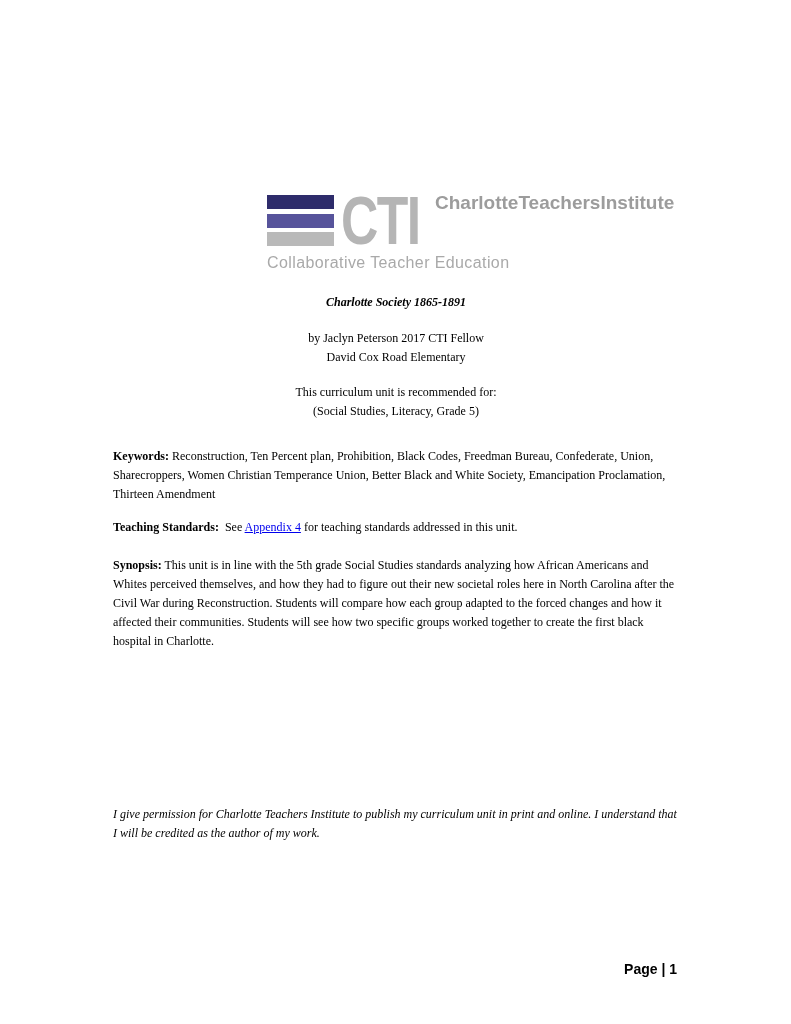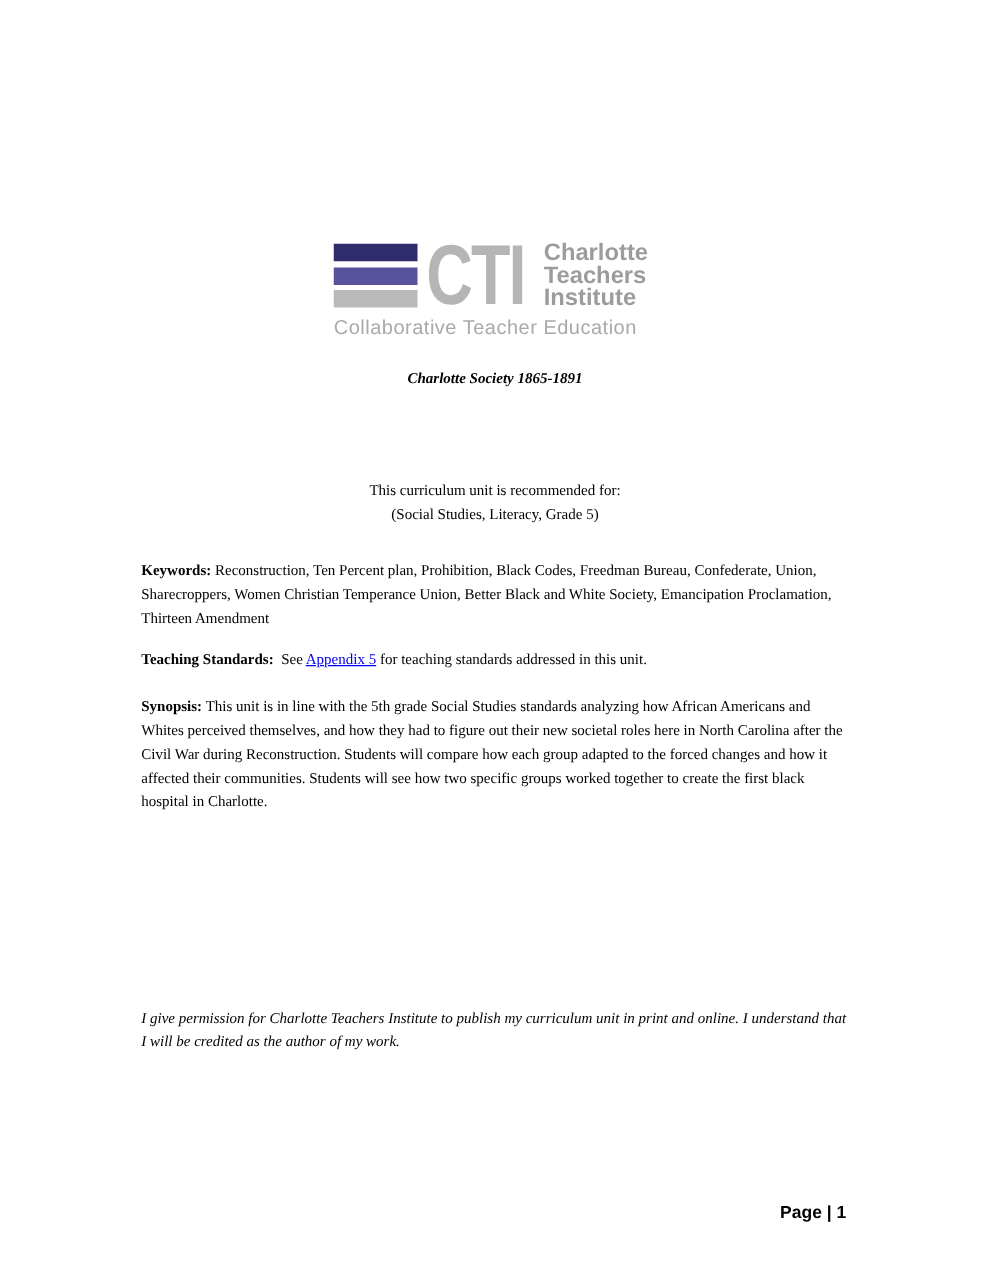--- a/index.html
+++ b/index.html
@@ -42,21 +42,21 @@
     font-size: 68px;
     line-height: 53px;
     letter-spacing: -2px;
     color: #b5b5b5;
     transform: scaleX(0.76);
     transform-origin: left top;
     white-space: nowrap;
   }
   .logo-name {
     display: flex;
-    flex-direction: column;
+    flex-direction: row;
     justify-content: space-between;
     height: 53px;
     margin-left: 6px;
     font-family: "Liberation Sans", sans-serif;
     font-weight: bold;
     font-size: 19px;
     line-height: 17px;
     color: #9c9c9c;
   }
   .logo-tagline {
@@ -119,35 +119,39 @@
         <span>Charlotte</span>
         <span>Teachers</span>
         <span>Institute</span>
       </div>
     </div>
     <div class="logo-tagline" style="color: rgb(169, 169, 169);">Collaborative Teacher Education</div>
   </div>
 
   <div class="col center title">Charlotte Society 1865-1891</div>
 
+  <div class="col center byline-block">
+    <div>by Jaclyn Peterson 2017 CTI Fellow</div>
+    <div>David Cox Road Elementary</div>
+  </div>
 
   <div class="col center recommended-block">
     <div>This curriculum unit is recommended for:</div>
     <div>(Social Studies, Literacy, Grade 5)</div>
   </div>
 
   <div class="col keywords">
     <span class="b">Keywords:</span>
     <span>Reconstruction, Ten Percent plan, Prohibition, Black Codes, Freedman Bureau, Confederate, Union, Sharecroppers, Women Christian Temperance Union, Better Black and White Society, Emancipation Proclamation, Thirteen Amendment</span>
   </div>
 
   <div class="col teaching">
     <span class="b">Teaching Standards:</span>&nbsp;
     <span>See</span>
-    <a class="appendix-link" style="color: rgb(0, 0, 238);">Appendix 5</a>
+    <a class="appendix-link" style="color: rgb(0, 0, 238);">Appendix 4</a>
     <span>for teaching standards addressed in this unit.</span>
   </div>
 
   <div class="col synopsis">
     <span class="b">Synopsis:</span>
     <span>This unit is in line with the 5th grade Social Studies standards analyzing how African Americans and Whites perceived themselves, and how they had to figure out their new societal roles here in North Carolina after the Civil War during Reconstruction. Students will compare how each group adapted to the forced changes and how it affected their communities. Students will see how two specific groups worked together to create the first black hospital in Charlotte.</span>
   </div>
 
   <div class="col ital statement-2">I give permission for Charlotte Teachers Institute to publish my curriculum unit in print and online. I understand that I will be credited as the author of my work.</div>
 

